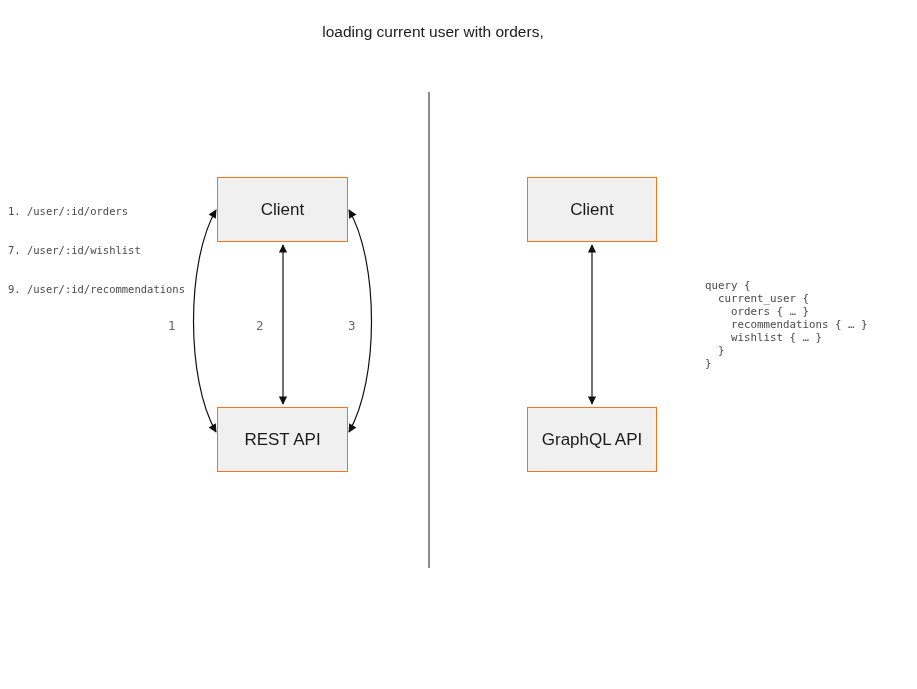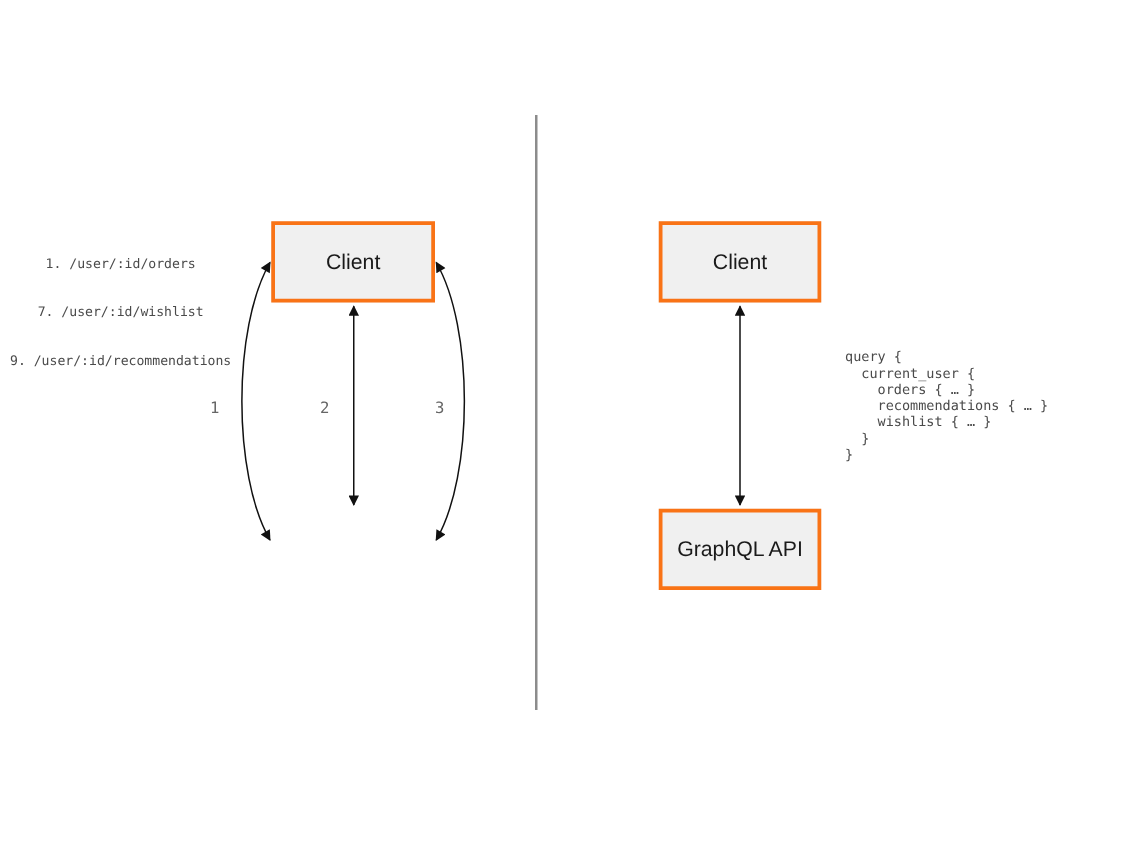--- a/index.html
+++ b/index.html
@@ -38,21 +38,21 @@
     position: absolute;
     left: 0;
     top: 0;
     width: 917px;
     height: 689px;
   }
   .node-box {
     position: absolute;
     box-sizing: border-box;
     background: #f0f0f0;
-    border: 3px solid #f97316;
+    border: 1px solid #f97316;
     display: flex;
     align-items: center;
     justify-content: center;
     font-size: 17px;
     color: #1a1a1a;
   }
   .box-client-left  { left: 217px; top: 177px; width: 131px; height: 65px; }
   .box-rest         { left: 217px; top: 407px; width: 131px; height: 65px; }
   .box-client-right { left: 527px; top: 177px; width: 130px; height: 65px; }
   .box-graphql      { left: 527px; top: 407px; width: 130px; height: 65px; justify-content: center; }
@@ -60,25 +60,24 @@
     font-family: "DejaVu Sans Mono", "Liberation Mono", monospace;
     color: #4a4a4a;
   }
   .endpoints {
     position: absolute;
     left: 8px;
     top: 179px;
     font-size: 10.5px;
     line-height: 13px;
     white-space: pre;
-    text-align: center;
   }
   .query-code {
     position: absolute;
-    left: 676px;
+    left: 705px;
     top: 279px;
     font-size: 10.8px;
     line-height: 13px;
     white-space: pre;
     margin: 0;
   }
   .arrow-label {
     position: absolute;
     font-family: "DejaVu Sans Mono", "Liberation Mono", monospace;
     font-size: 12.5px;
@@ -87,20 +86,21 @@
   .label-1 { left: 168px; top: 318px; }
   .label-2 { left: 256px; top: 318px; }
   .label-3 { left: 348px; top: 318px; }
 </style>
 </head>
 <body>
 
 <div class="stage">
 
   <div class="title">
+    <div>loading current user with orders,</div>
   </div>
 
   <div class="divider"></div>
 
   <svg class="arrows-svg" viewBox="0 0 917 689" xmlns="http://www.w3.org/2000/svg">
     <defs>
       <marker id="ah" viewBox="0 0 10 10" refX="9" refY="5" markerWidth="9" markerHeight="7" orient="auto-start-reverse">
         <path d="M0,0 L10,5 L0,10 z" fill="#111111"></path>
       </marker>
     </defs>
@@ -114,20 +114,23 @@
 
   <div class="endpoints mono">
     <div>1. /user/:id/orders</div>
     <div>7. /user/:id/wishlist</div>
     <div>9. /user/:id/recommendations</div>
   </div>
 
   <div class="node-box box-client-left">
     <span>Client</span>
   </div>
+  <div class="node-box box-rest">
+    <span>REST API</span>
+  </div>
 
   <div class="arrow-label label-1">1</div>
   <div class="arrow-label label-2">2</div>
   <div class="arrow-label label-3">3</div>
 
   <div class="node-box box-client-right">
     <span>Client</span>
   </div>
   <div class="node-box box-graphql">
     <span>GraphQL API</span>

